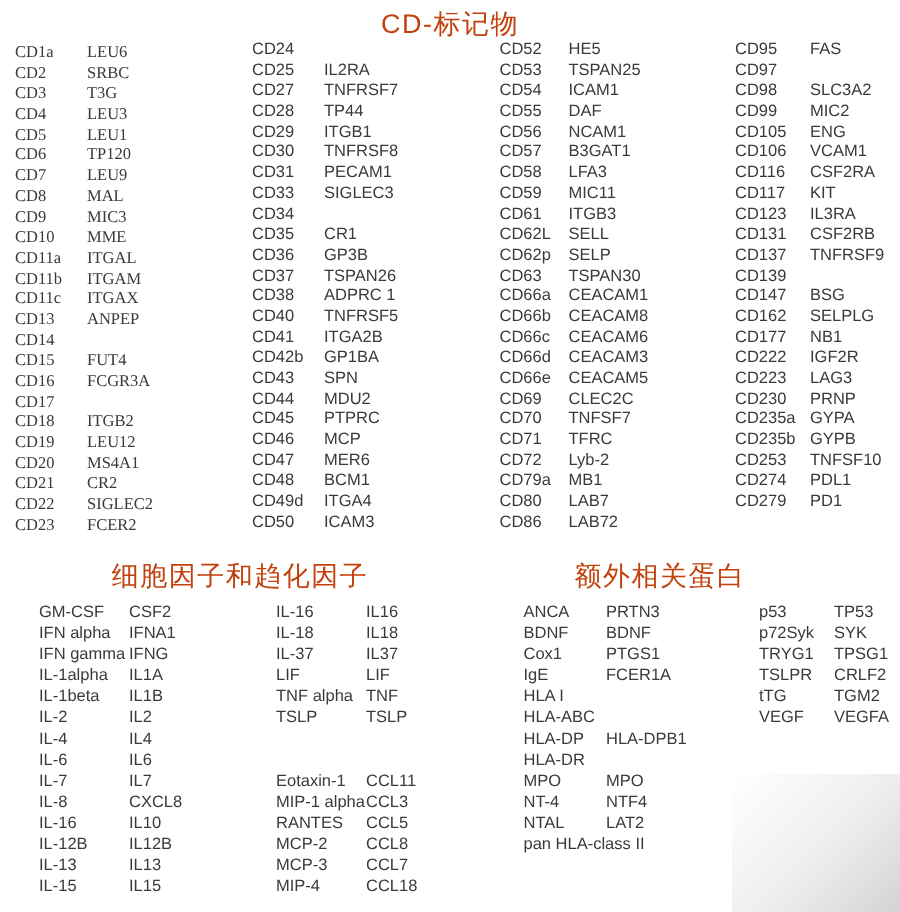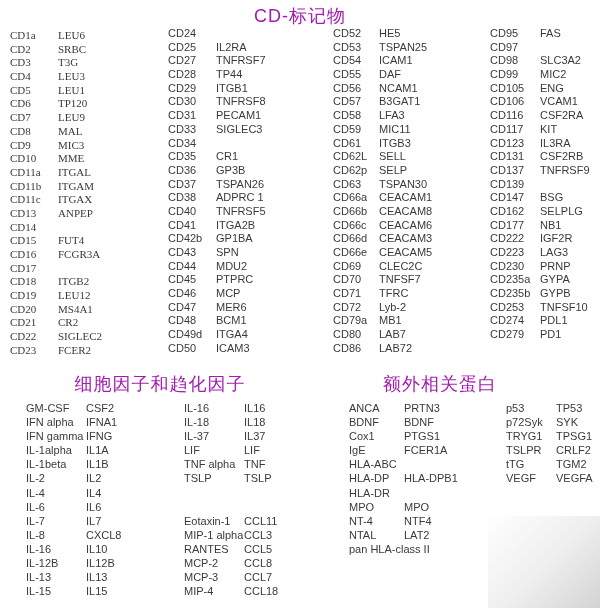--- a/index.html
+++ b/index.html
@@ -9,21 +9,21 @@
     font-family:"Liberation Sans", sans-serif;
     color:#3a3a3a;
     overflow:hidden;
   }
   .page { position:relative; width:600px; height:608px; background:#fff; }
 
   .title {
     position:absolute;
     font-size:18px;
     font-weight:400;
-    color:#a21caf;
+    color:#c2410c;
     text-align:center;
     letter-spacing:1px;
     white-space:nowrap;
   }
   .t-main  { top:4px;   left:0;     width:600px; }
   .t-cyto  { top:372px; left:0;     width:320px; }
   .t-extra { top:372px; left:300px; width:280px; }
 
   .col { position:absolute; }
   .row { display:flex; white-space:nowrap; }
@@ -710,20 +710,24 @@
           <span class="n">Cox1</span>
           <span class="a">PTGS1</span>
         </div>
 
 
         <div class="row">
           <span class="n">IgE</span>
           <span class="a">FCER1A</span>
         </div>
 
+        <div class="row">
+          <span class="n">HLA I</span>
+          <span class="a"></span>
+        </div>
 
         <div class="row">
           <span class="n">HLA-ABC</span>
           <span class="a"></span>
         </div>
 
         <div class="row">
           <span class="n">HLA-DP</span>
           <span class="a">HLA-DPB1</span>
         </div>

